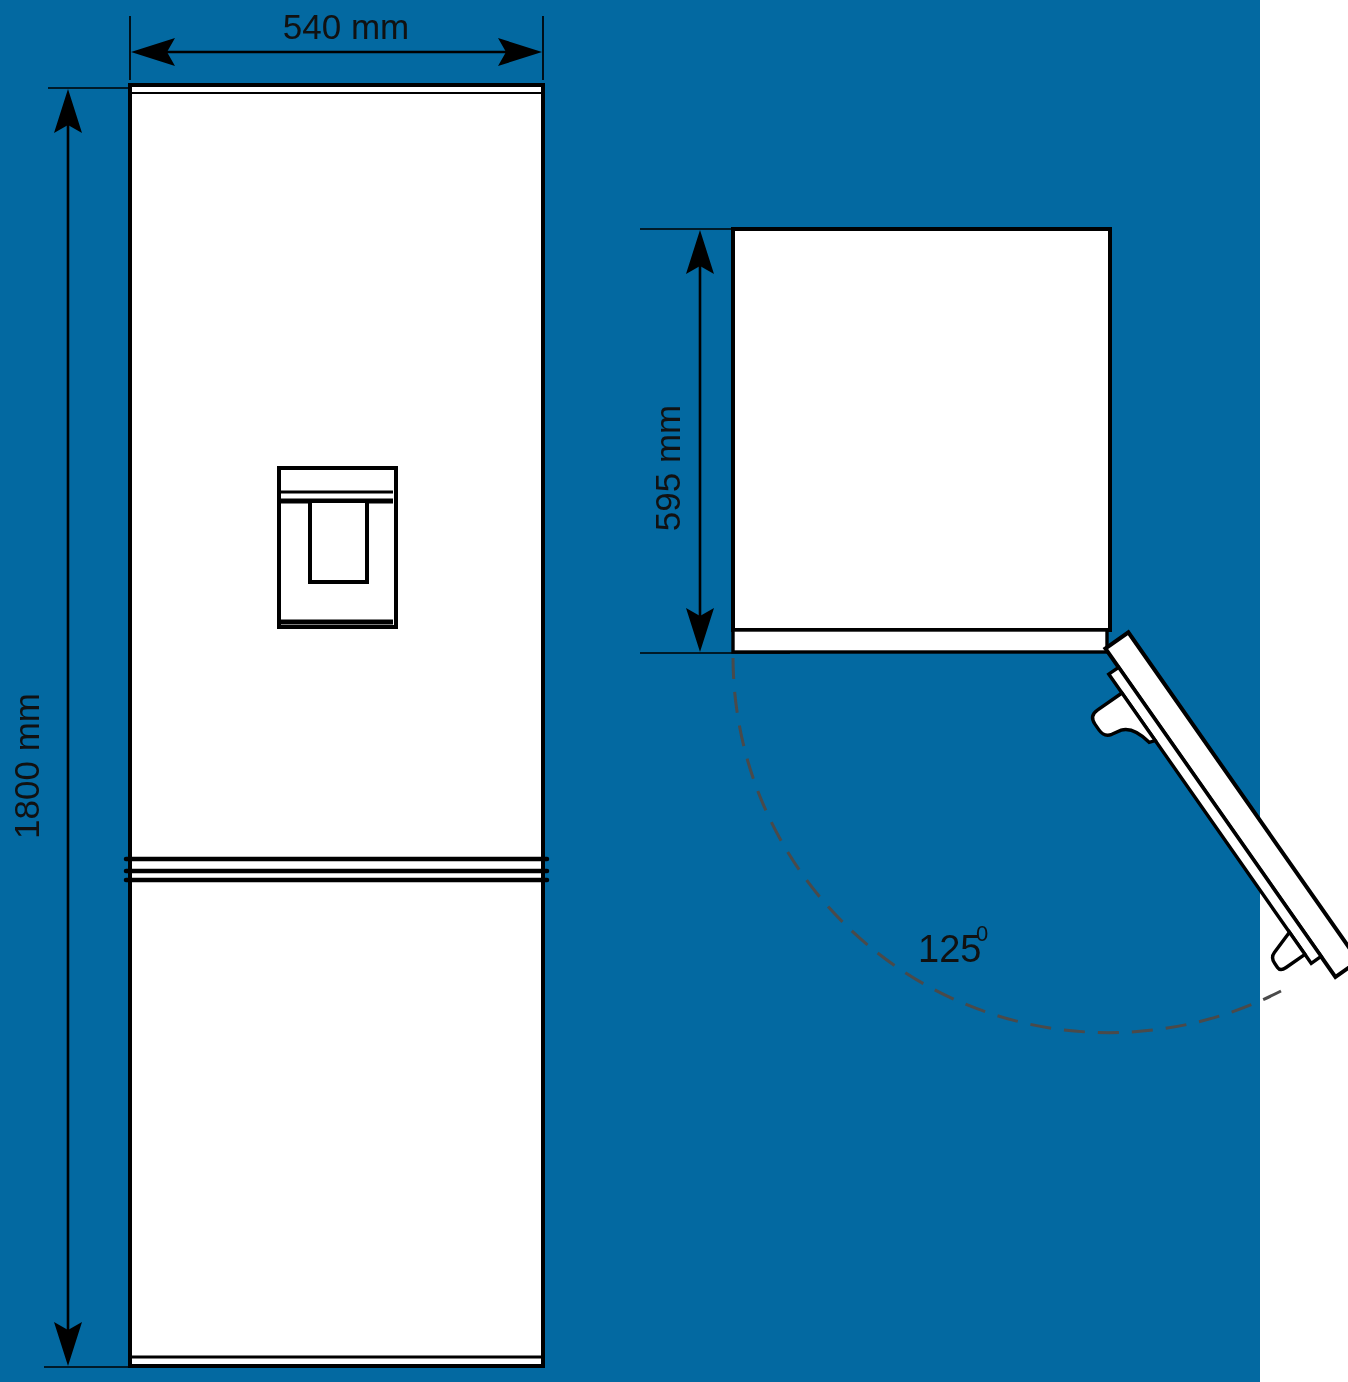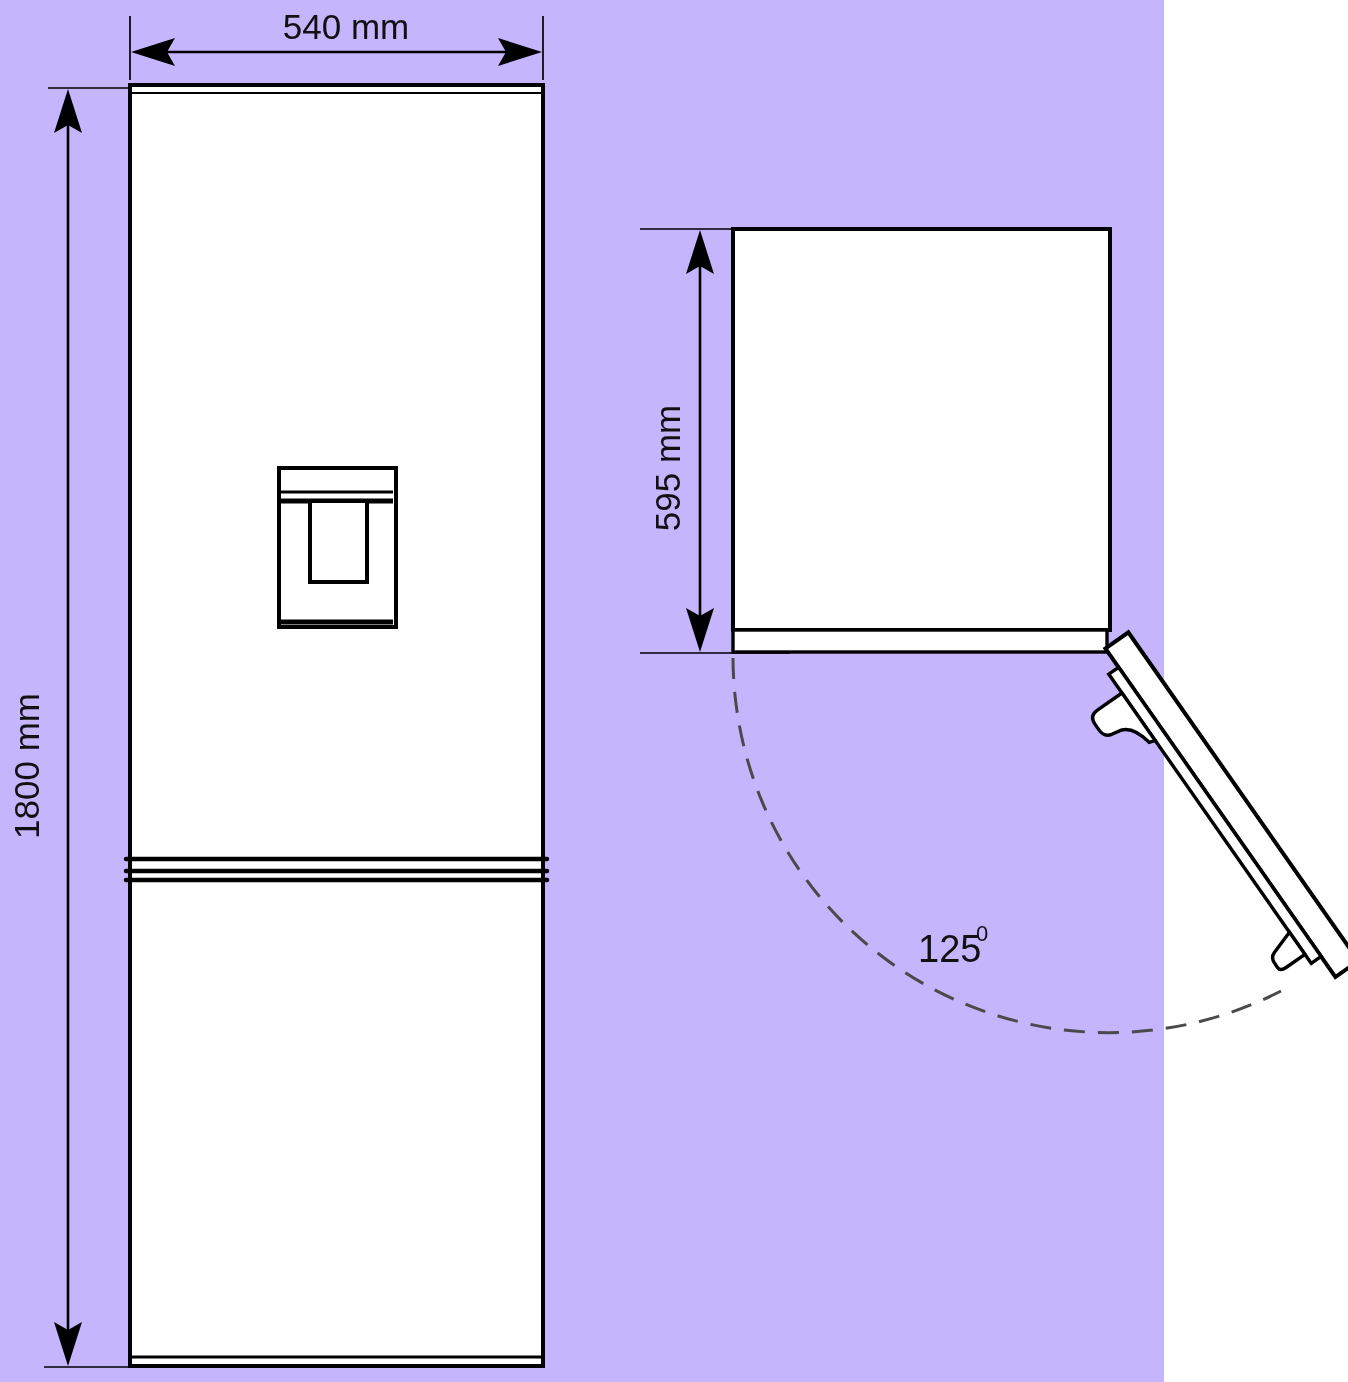--- a/index.html
+++ b/index.html
@@ -1,24 +1,24 @@
 <!DOCTYPE html>
 <html><head>
 <meta charset="utf-8">
 <style>
   html, body {
     margin: 0;
     padding: 0;
     background: #ffffff;
   }
   .stage {
-    width: 1164px;
+    width: 1260px;
     height: 1382px;
     position: relative;
-    background: #c4b5fd;
+    background: #0369a1;
     text-align: center;
   }
   svg { display: block; }
 
   
   .shape    { fill: #ffffff; stroke: #000000; stroke-width: 4;   stroke-linejoin: miter; }
   .shape36  { fill: #ffffff; stroke: #000000; stroke-width: 3.4; stroke-linejoin: miter; }
   .line4    { stroke: #000000; stroke-width: 4.5; fill: none; stroke-linecap: round; }
   .line5    { stroke: #000000; stroke-width: 5;   fill: none; }
   .line28   { stroke: #000000; stroke-width: 2.8; fill: none; }

